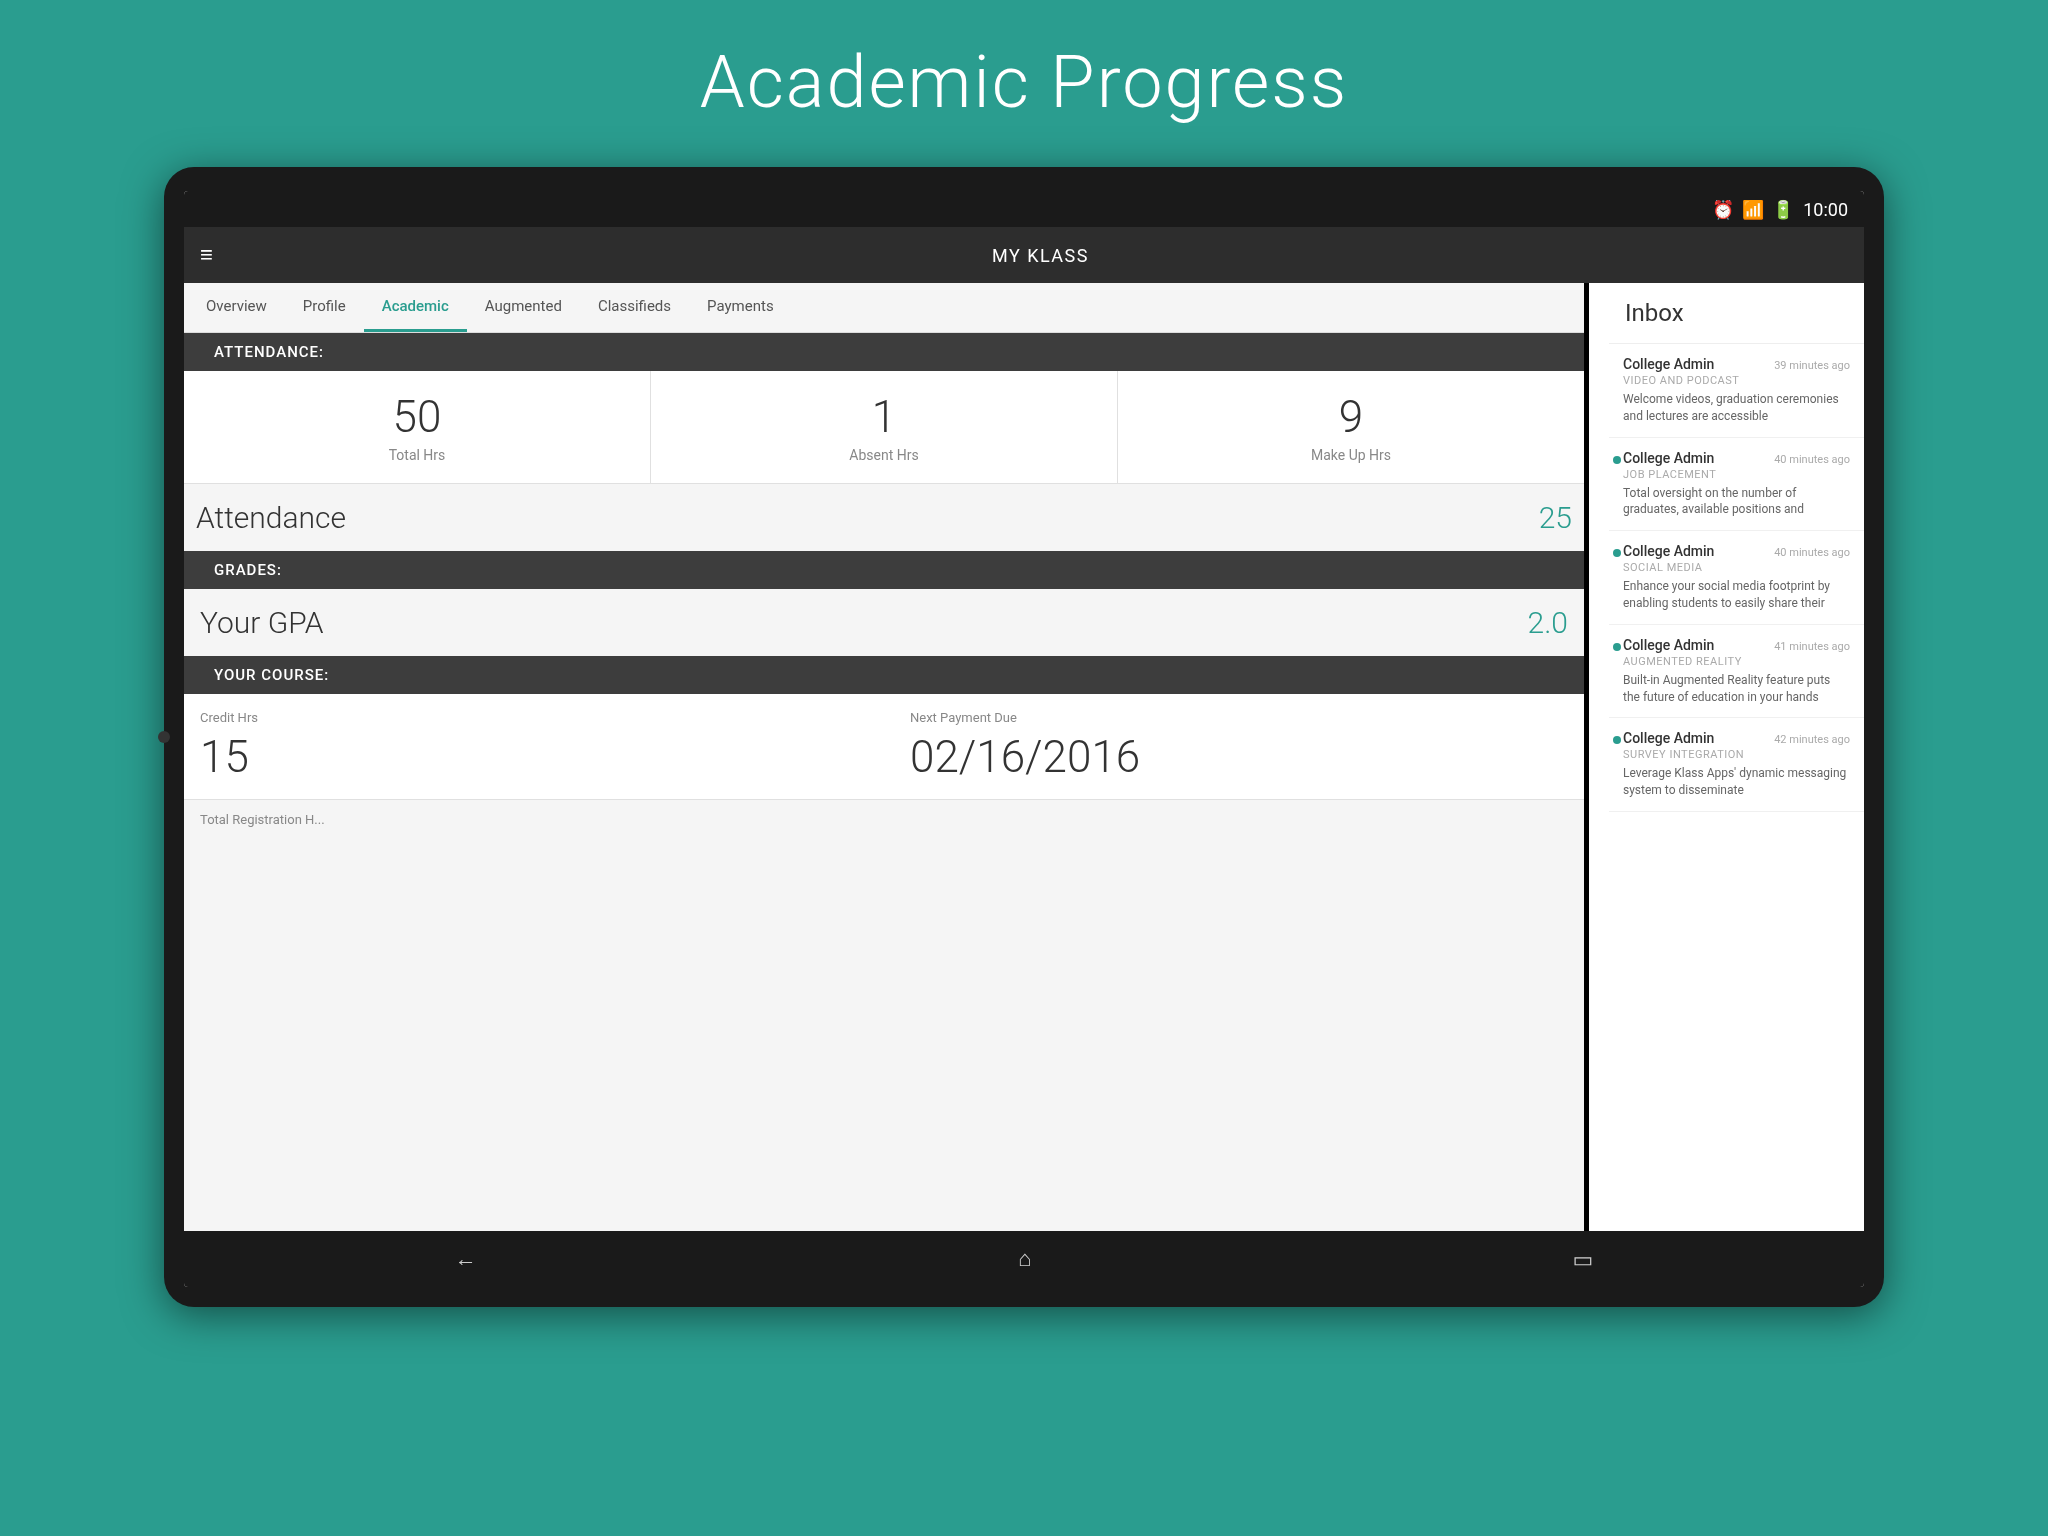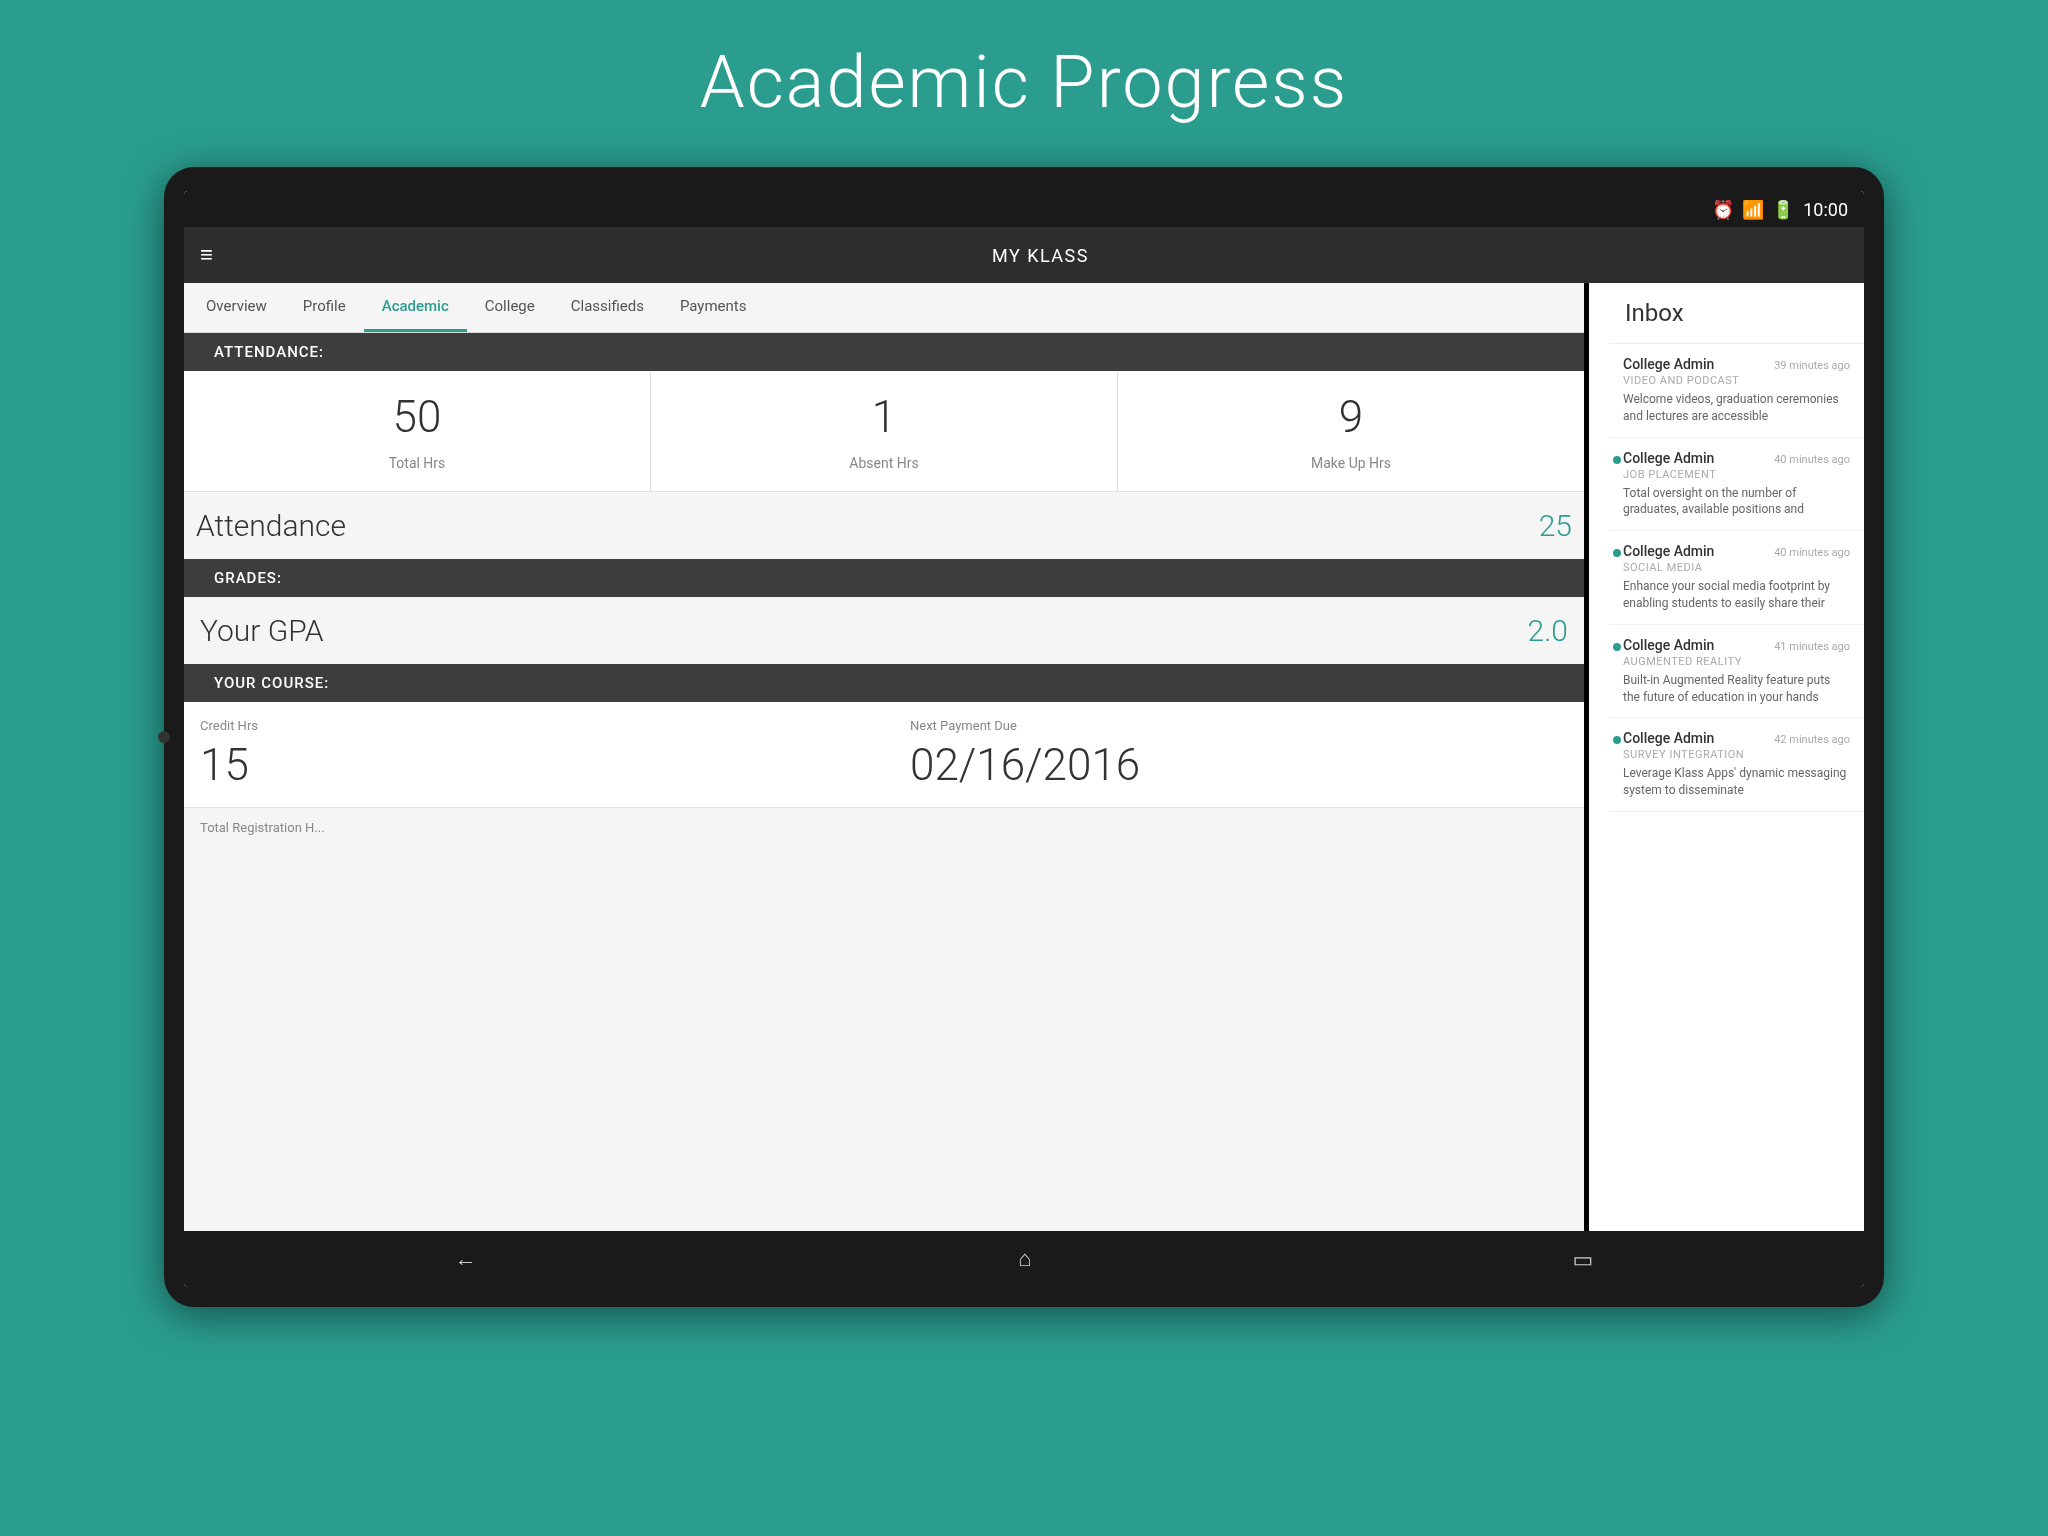--- a/index.html
+++ b/index.html
@@ -173,21 +173,21 @@
     .stat-number {
       font-size: 44px;
       font-weight: 300;
       color: #333;
       display: block;
     }
 
     .stat-label {
       font-size: 14px;
       color: #888;
-      margin-top: 12px;
+      margin-top: 4px;
     }
 
     
     .metric-row {
       display: flex;
       align-items: center;
       justify-content: space-between;
       padding: 16px 12px;
       background: #f5f5f5;
     }
@@ -386,21 +386,21 @@
     </div>
 
     <div class="content-area">
 
       <div class="left-panel">
 
         <div class="tabs-bar">
           <div class="tab-item">Overview</div>
           <div class="tab-item">Profile</div>
           <div class="tab-item active">Academic</div>
-          <div class="tab-item">College</div>
+          <div class="tab-item">Augmented</div>
           <div class="tab-item">Classifieds</div>
           <div class="tab-item">Payments</div>
         </div>
 
         <div class="main-content">
 
           <div class="section-header">ATTENDANCE:</div>
 
           <div class="attendance-stats">
             <div class="stat-item">

